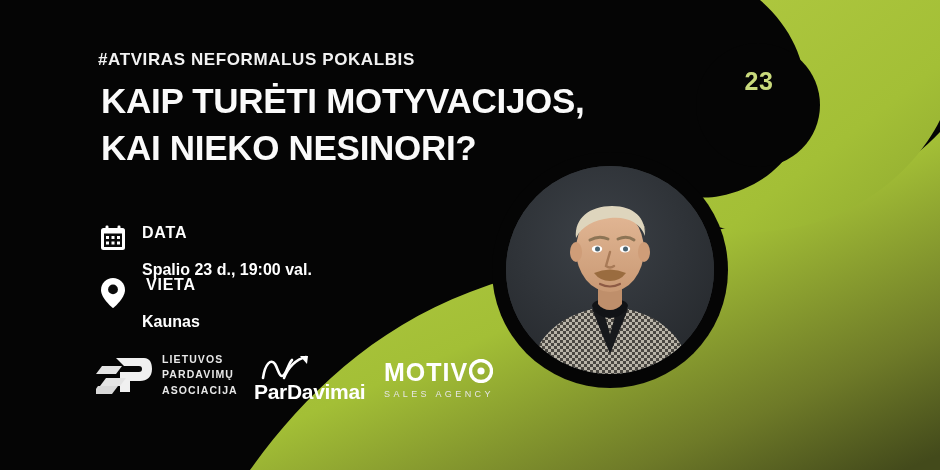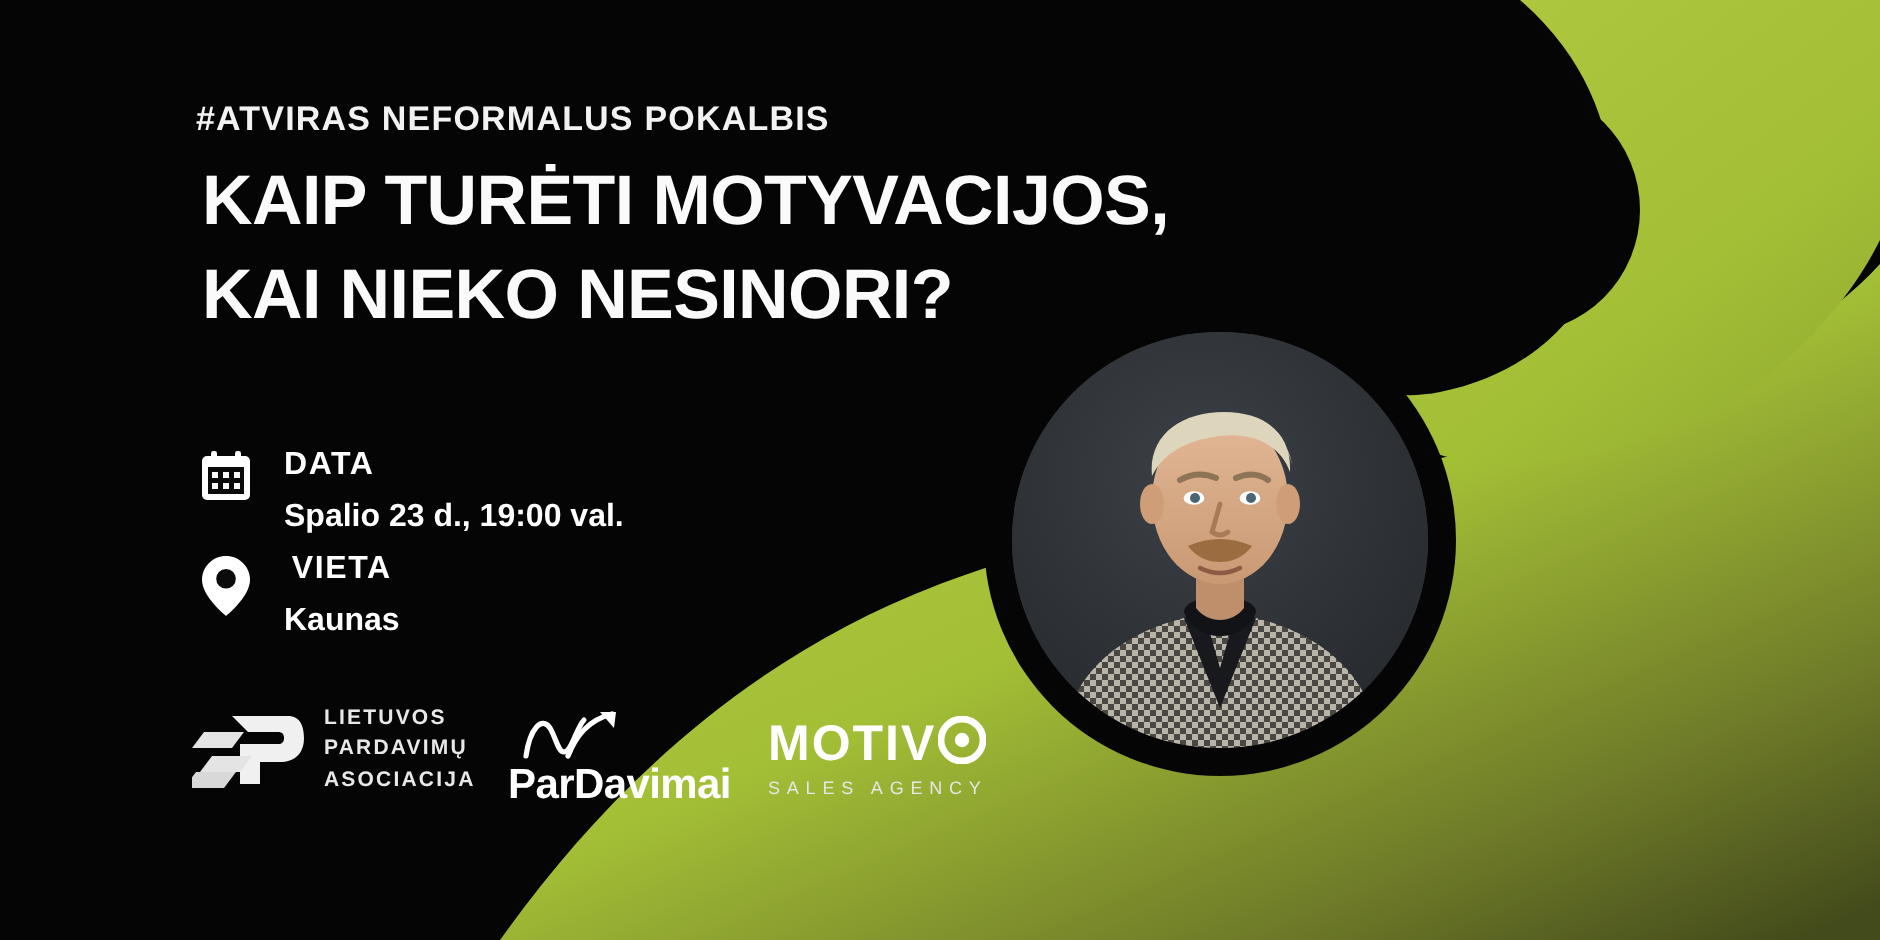--- a/index.html
+++ b/index.html
@@ -51,21 +51,21 @@
   .info-ico svg { display:block; }
   .info-txt { margin-left:14px; }
   .info-label {
     font-size:16px; font-weight:bold;
     letter-spacing:0.8px; color:#ffffff;
     line-height:1.18;
   }
   .info-value {
     font-size:16px; font-weight:bold;
     color:#ffffff; line-height:1.35;
-    margin-top:5px;
+    margin-top:16px;
   }
 
   
   .date-badge {
     position:absolute; left:722px; top:68px;
     width:74px; text-align:center;
     line-height:1.08;
   }
   .date-badge div {
     font-size:25px; font-weight:bold;
@@ -193,20 +193,21 @@
         <circle cx="15" cy="13.4" r="4.9" fill="#0b0b0b"></circle>
       </svg>
     </span>
     <span class="info-txt">
       <span class="info-label" style="display:block">VIETA</span>
       <span class="info-value" style="display:block">Kaunas</span>
     </span>
   </div>
 
   <div class="date-badge">
+    <div>23</div>
   </div>
 
   <div class="portrait">
     <svg viewBox="0 0 208 208" xmlns="http://www.w3.org/2000/svg">
       <defs>
         <radialGradient id="bg" cx="0.45" cy="0.35" r="0.8">
           <stop offset="0" stop-color="#3c4147"></stop>
           <stop offset="1" stop-color="#23262a"></stop>
         </radialGradient>
         <linearGradient id="skin" x1="0" y1="0" x2="0" y2="1">

